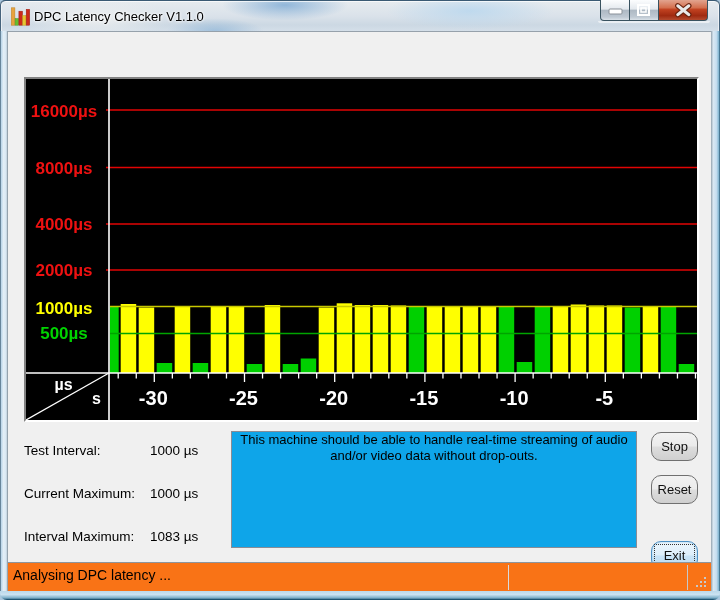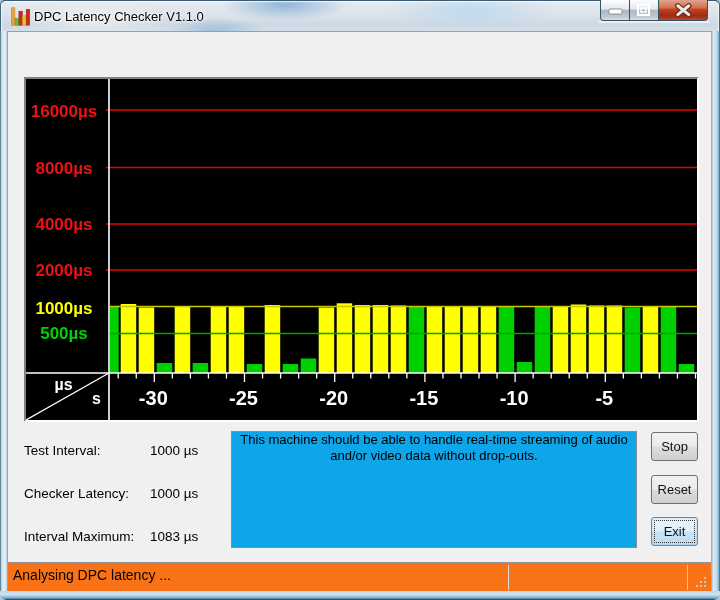--- a/index.html
+++ b/index.html
@@ -51,25 +51,25 @@
   #chartframe{position:absolute;left:16px;top:46px;width:671px;height:341px;
     border-top:2px solid #828282;border-left:2px solid #828282;
     border-right:2px solid #fff;border-bottom:2px solid #fff;
     background:#000;}
   
   .lbl{position:absolute;font-size:13.5px;color:#000;margin-top:10px;}
   #textbox{position:absolute;left:223px;top:400px;width:406px;height:117px;
     box-sizing:border-box;border:1px solid #898c95;background:#0ea5e9;
     font-size:13px;color:#000;padding:0 5px;line-height:16px;text-align:center;}
   .btn{position:absolute;left:643px;width:47px;height:29px;box-sizing:border-box;
-    border:1px solid #707070;border-radius:3px;
+    border:1px solid #707070;border-radius:10px;
     background:linear-gradient(to bottom,#f2f2f2 0,#ebebeb 48%,#dddddd 52%,#cfcfcf 100%);
     font-size:13px;color:#111;text-align:center;line-height:27px;}
   #btn-exit{border:1px solid #4e91c5;box-shadow:0 0 2px #8cc6e9 inset;
-    background:linear-gradient(to bottom,#edf6fd 0,#ddeefa 48%,#c8e3f6 52%,#bcdcf3 100%);}
+    background:linear-gradient(to bottom,#edf6fd 0,#ddeefa 48%,#c8e3f6 52%,#bcdcf3 100%);margin-top:24px;}
   #exitfocus{position:absolute;left:2px;top:2px;right:2px;bottom:2px;
     border:1px dotted #333;border-radius:1px;}
   
   #statusbar{position:absolute;left:0;top:531px;width:703px;height:29px;
     border-top:1px solid #8e959c;box-sizing:border-box;background:#f97316;}
   #statustext{position:absolute;left:5px;top:4px;font-size:14px;color:#000;}
   #link{position:absolute;left:502px;top:7px;font-size:14px;color:#0000ee;text-decoration:underline;}
 </style>
 </head>
 <body>
@@ -199,21 +199,21 @@
           <text x="38" y="150.8" fill="#ee1111" font-size="17px" font-weight="bold" text-anchor="middle" font-family="&quot;Liberation Sans&quot;,sans-serif">4000µs</text>
           <text x="38" y="196.8" fill="#ee1111" font-size="17px" font-weight="bold" text-anchor="middle" font-family="&quot;Liberation Sans&quot;,sans-serif">2000µs</text>
           <text x="38" y="235.3" fill="#ffff00" font-size="17px" font-weight="bold" text-anchor="middle" font-family="&quot;Liberation Sans&quot;,sans-serif">1000µs</text>
           <text x="38" y="260" fill="#00d400" font-size="17px" font-weight="bold" text-anchor="middle" font-family="&quot;Liberation Sans&quot;,sans-serif">500µs</text>
           <text x="37.5" y="311" fill="#fff" font-size="16px" font-weight="bold" text-anchor="middle" font-family="&quot;Liberation Sans&quot;,sans-serif">µs</text>
           <text x="70.5" y="325" fill="#fff" font-size="16px" font-weight="bold" text-anchor="middle" font-family="&quot;Liberation Sans&quot;,sans-serif">s</text>
         </svg>
     </div>
     <div class="lbl" style="left:16px;top:402px">Test Interval:</div>
     <div class="lbl" style="left:142px;top:402px">1000 µs</div>
-    <div class="lbl" style="left:16px;top:445px">Checker Latency:</div>
+    <div class="lbl" style="left:16px;top:445px">Current Maximum:</div>
     <div class="lbl" style="left:142px;top:445px">1000 µs</div>
     <div class="lbl" style="left:16px;top:488px">Interval Maximum:</div>
     <div class="lbl" style="left:142px;top:488px">1083 µs</div>
     <div id="textbox">This machine should be able to handle real-time streaming of audio and/or video data without drop-outs.</div>
     <div class="btn" id="btn-stop" style="top:401px">Stop</div>
     <div class="btn" id="btn-reset" style="top:444px">Reset</div>
     <div class="btn" id="btn-exit" style="top:486px">Exit<div id="exitfocus"></div></div>
     <div id="statusbar">
       <div id="statustext">Analysing DPC latency ...</div>
       <div style="position:absolute;left:500px;top:2px;width:1px;height:25px;background:#d8dadd"></div>

